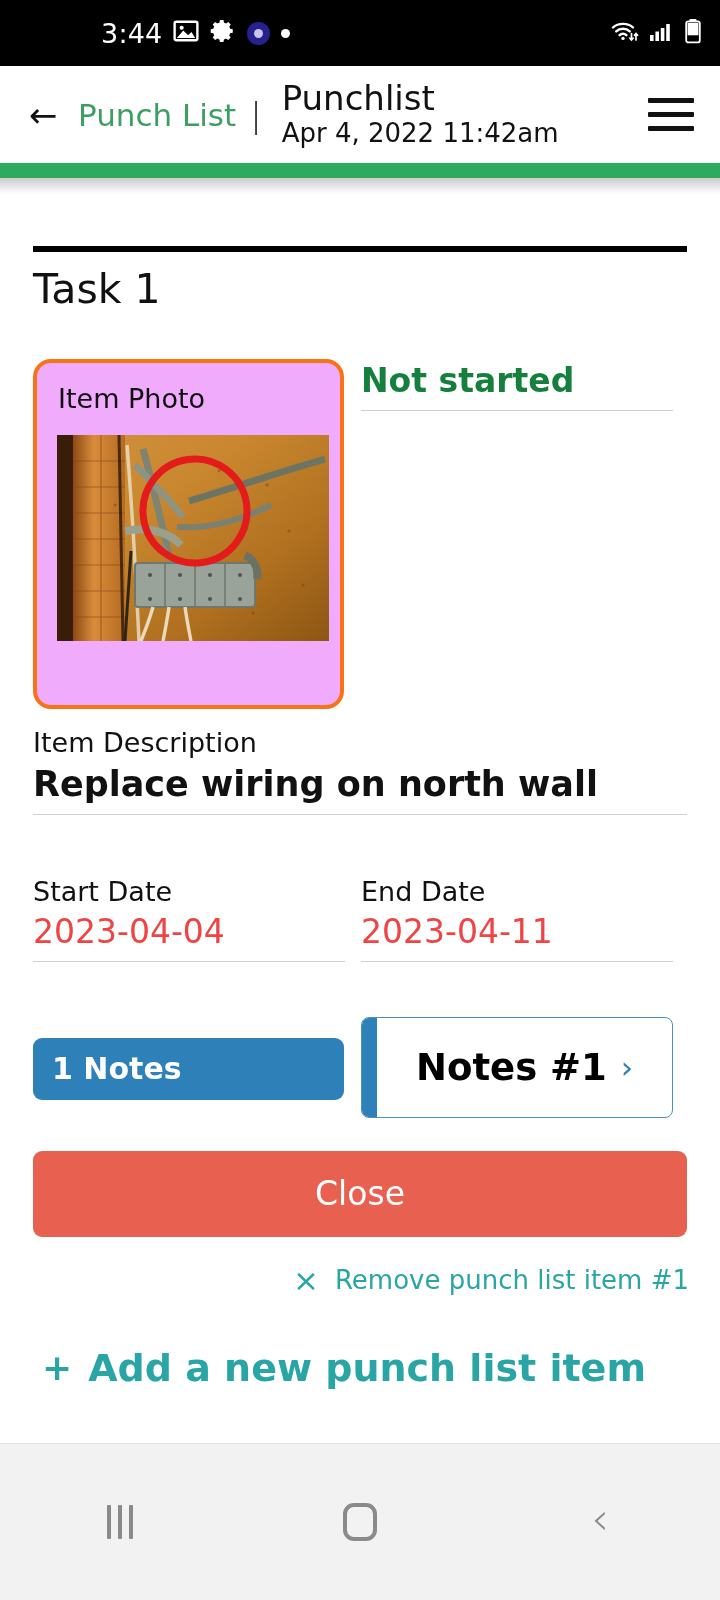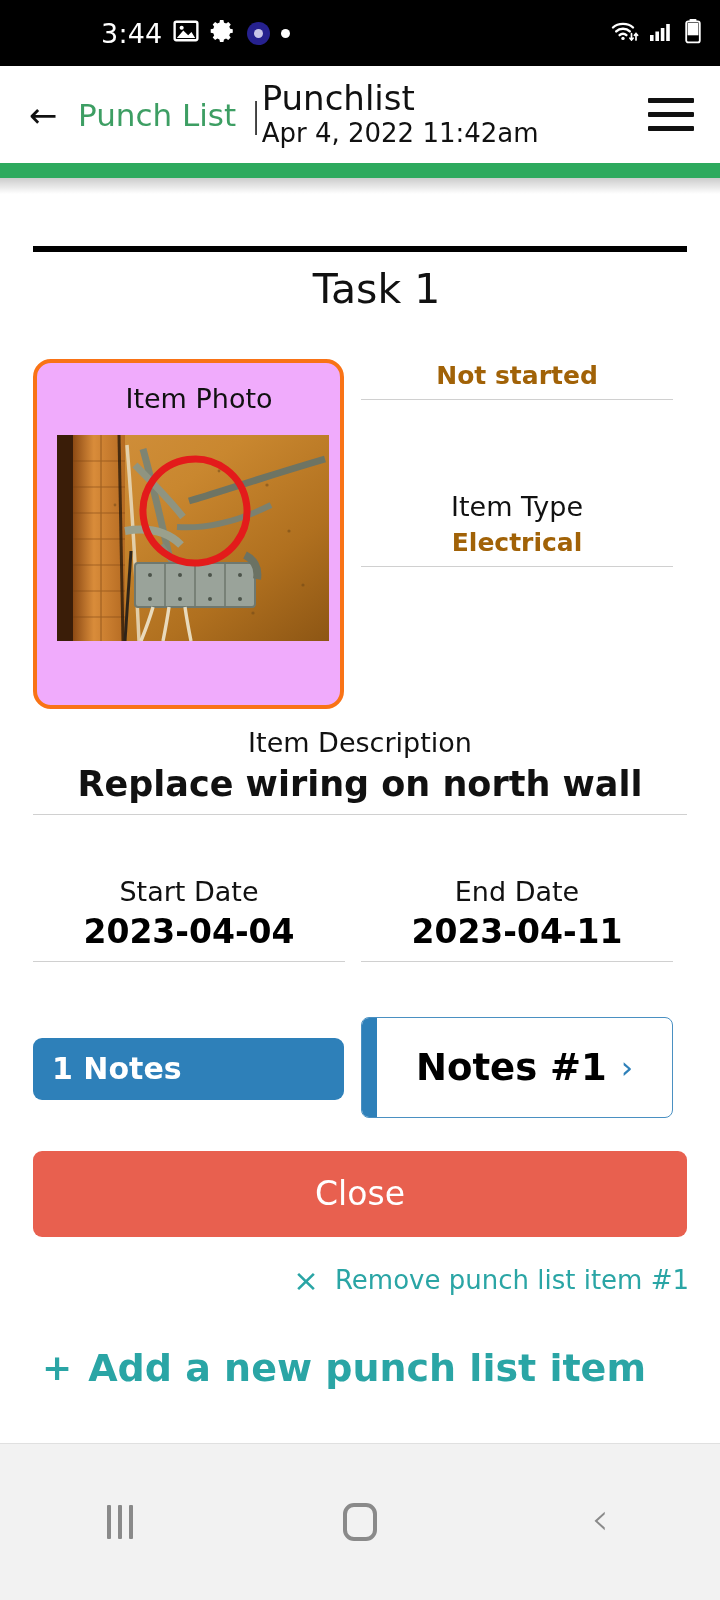--- a/index.html
+++ b/index.html
@@ -41,41 +41,41 @@
   .back-arrow{
     margin-left:24px; width:38px; height:38px;
     display:flex; align-items:center; justify-content:center;
     font-size:34px; line-height:1; color:#111;
   }
   .crumb{
     margin-left:16px; font-size:31px; color:#3d9e63;
     font-family:"DejaVu Sans", sans-serif; white-space:nowrap;
   }
   .crumb-sep{ margin-left:14px; font-size:34px; color:#111; font-weight:300; }
-  .titleblock{ display:flex; flex-direction:column; justify-content:center; }
+  .titleblock{ margin-left:20px; display:flex; flex-direction:column; justify-content:center; }
   .title-main{ font-size:34px; color:#111; line-height:1.08; white-space:nowrap; }
   .title-sub{ font-size:26px; color:#111; line-height:1.2; margin-top:2px; white-space:nowrap; }
   .hamburger{
     margin-left:auto; margin-right:26px;
     width:46px; height:40px; display:flex; flex-direction:column;
     justify-content:center; gap:9px;
   }
   .hamburger span{ display:block; height:5px; background:#111; border-radius:1px; }
 
   .greenbar{
     position:absolute; left:0; top:163px; width:720px; height:15px;
     background:#2eaa5e;
   }
   .greenshadow{
     position:absolute; left:0; top:178px; width:720px; height:16px;
     background:linear-gradient(to bottom, rgba(0,0,0,.20), rgba(0,0,0,0));
   }
 
   
-  .content{ position:absolute; left:0; top:194px; width:720px;text-align:center; }
+  .content{ position:absolute; left:0; top:194px; width:720px; }
 
   .task-rule{
     margin:52px 33px 0 33px; height:6px; background:#000;
   }
   .task-title{
     margin:12px 0 0 33px; font-size:41px; color:#111; line-height:1.25;
   }
 
   .row-main{ position:relative; margin-top:44px; height:350px; }
 
@@ -91,21 +91,21 @@
     overflow:hidden; background:#b8762e;
   }
   .photo-img svg{ display:block; }
 
   .fields-right{
     position:absolute; left:361px; top:0; width:312px;
   }
   .fld{ margin-bottom:0; }
   .fld-label{ font-size:27px; color:#111; line-height:1.4; }
   .fld-value{
-    font-size:25px; font-weight:bold; color:#a16207; line-height:1.35;
+    font-size:33px; font-weight:bold; color:#15803d; line-height:1.35;
     padding-bottom:6px;
   }
   .fld-underline{ height:1px; background:#d0d0d0; }
   .spacer-80{ height:88px; }
 
   .desc-block{ margin:15px 33px 0 33px; }
   .desc-label{ font-size:27px; color:#111; line-height:1.4; }
   .desc-value{
     font-size:35px; font-weight:bold; color:#111; line-height:1.3;
     padding-bottom:6px; white-space:nowrap;
@@ -113,21 +113,21 @@
   .desc-underline{ height:1px; background:#d0d0d0; }
 
   .dates-row{
     margin:58px 0 0 0; position:relative; height:110px;
   }
   .date-col{ position:absolute; top:0; width:312px; }
   .date-col.start{ left:33px; }
   .date-col.end{ left:361px; }
   .date-label{ font-size:27px; color:#111; line-height:1.4; }
   .date-value{
-    font-size:33px; font-weight:bold; color:#000000; line-height:1.35;
+    font-size:33px; font-weight:normal; color:#ef4444; line-height:1.35;
     padding-bottom:6px;
   }
   .date-underline{ height:1px; background:#d0d0d0; }
 
   
   .btn-row{ position:relative; margin-top:34px; height:116px; }
   .btn-notes-count{
     position:absolute; left:33px; top:21px; width:311px; height:62px;
     background:#2e80b9; border-radius:9px;
     display:flex; align-items:center;
@@ -345,25 +345,20 @@
           </svg>
         </div>
       </div>
 
       <div class="fields-right">
         <div class="fld">
           <div class="fld-value">Not started</div>
           <div class="fld-underline"></div>
         </div>
         <div class="spacer-80"></div>
-        <div class="fld">
-          <div class="fld-label">Item Type</div>
-          <div class="fld-value">Electrical</div>
-          <div class="fld-underline"></div>
-        </div>
       </div>
 
     </div>
 
     <div class="desc-block">
       <div class="desc-label">Item Description</div>
       <div class="desc-value">Replace wiring on north wall</div>
       <div class="desc-underline"></div>
     </div>
 

